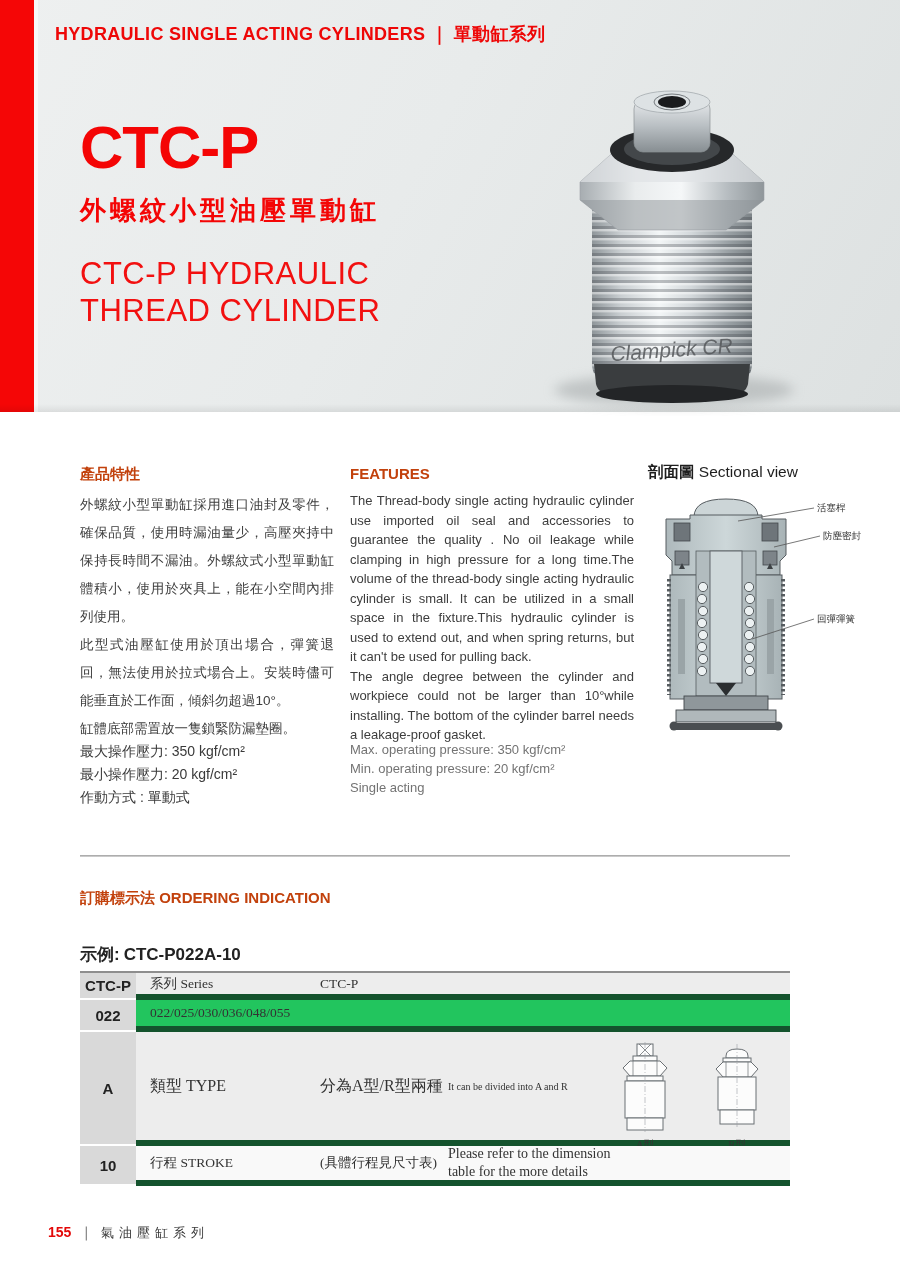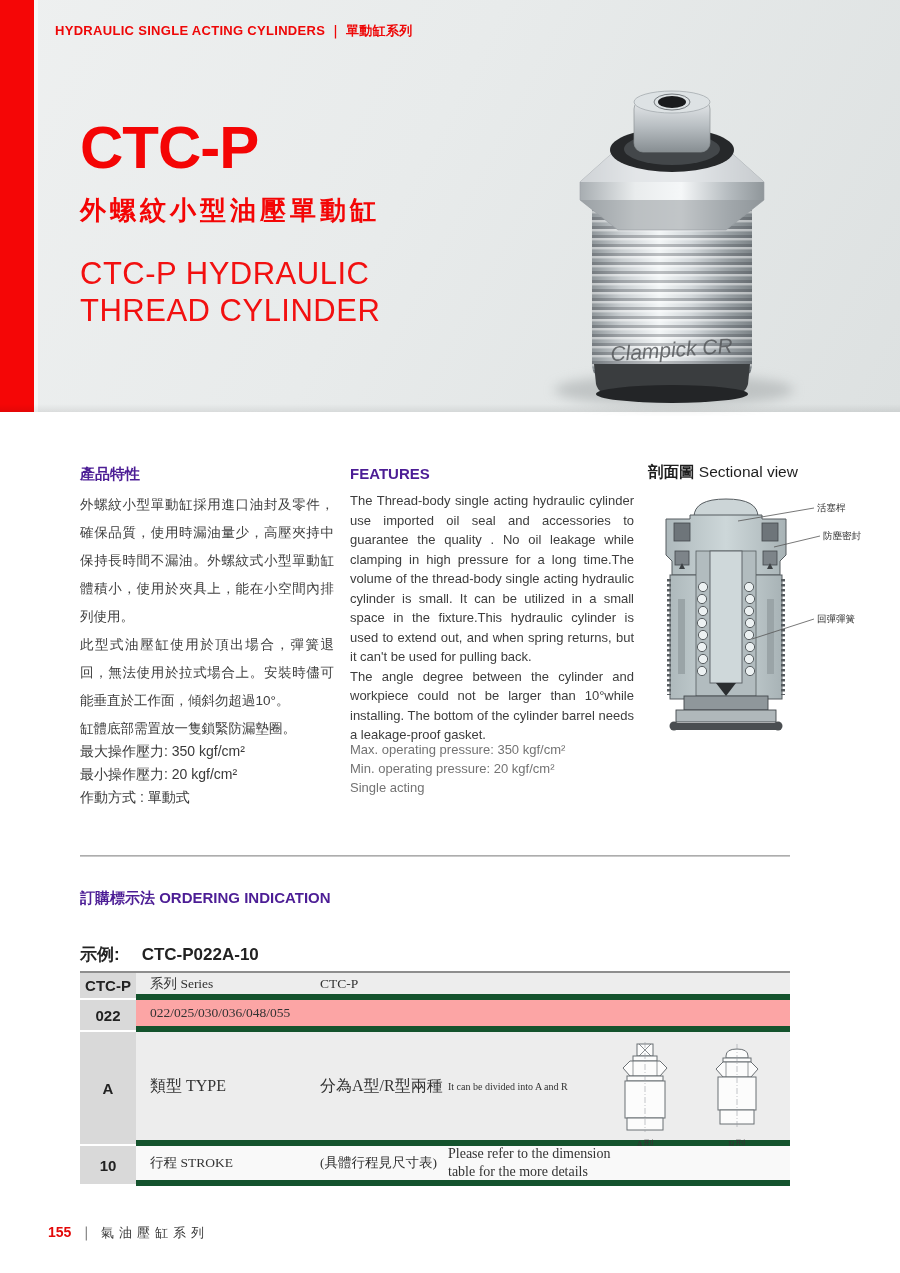--- a/index.html
+++ b/index.html
@@ -17,61 +17,61 @@
     background:linear-gradient(118deg,#eef0f0 0%,#e8ebeb 45%,#dde1e1 100%);
   }
   .banner::after{
     content:""; position:absolute; left:0; bottom:0; width:100%; height:8px;
     background:linear-gradient(180deg,rgba(0,0,0,0) 0%,rgba(0,0,0,0.07) 100%);
   }
   .red-bar { position:absolute; left:0; top:0; width:34px; height:412px; background:#f50606; }
   .red-bar::after{ content:""; position:absolute; right:-4px; top:0; width:4px; height:100%; background:rgba(255,255,255,0.55); }
   .page-header {
     position:absolute; left:55px; top:22px; color:#ee0707; font-weight:bold;
-    font-size:13px; letter-spacing:0.3px;
+    font-size:18px; letter-spacing:0.3px;
   }
   .model-name {
     position:absolute; left:80px; top:118px; color:#f40505; font-weight:800;
     font-size:60px; letter-spacing:-1px; line-height:1;
   }
   .model-sub-cn {
     position:absolute; left:80px; top:193px; color:#f40505; font-size:26px;
     letter-spacing:4px; font-weight:600;
   }
   .model-title-en {
     position:absolute; left:80px; top:255px; color:#f21010; font-size:31px;
     font-weight:400; line-height:37px; letter-spacing:0.5px;
   }
 
   
-  .sec-head-red { color:#4c1d95; font-weight:bold; font-size:15px; }
+  .sec-head-red { color:#c2410c; font-weight:bold; font-size:15px; }
 
   
   .cn-col { left:80px; top:491px; width:254px; font-size:13.5px; line-height:28px; color:#3d3d3d; text-align:justify; }
   .en-col { left:350px; top:491px; width:284px; font-size:13px; line-height:19.5px; color:#3d3d3d; text-align:justify; }
 
   .spec-cn { left:80px; top:740px; font-size:14px; line-height:23px; color:#3a3a3a; }
   .spec-en { left:350px; top:740px; font-size:13px; line-height:19px; color:#737373; }
 
   .divider { left:80px; top:855px; width:710px; height:2px; background:linear-gradient(180deg,#9f9f9f,#d8d8d8); }
 
   
   .order-head { left:80px; top:889px; }
   .order-example { left:80px; top:943px; font-size:17px; font-weight:bold; color:#222; }
-  .order-example .ex-val { margin-left:22px; }
+  .order-example .ex-val { margin-left:4px; }
 
   .order-table { left:80px; top:971px; width:710px; border-top:2px solid #8e8e8e; }
   .o-row { display:flex; align-items:stretch; }
   .code-cell {
     width:56px; background:#d9d9d9; display:flex; align-items:center; justify-content:center;
     font-weight:bold; font-size:15px; color:#222; border-bottom:2px solid #ffffff;
   }
   .row-body { flex:1; position:relative; border-bottom:6px solid #14532d;font-family:Liberation Serif, serif; }
   .r1 .row-body { background:#ededed; height:27px; }
-  .r2 .row-body { background:#fca5a5; height:32px; }
+  .r2 .row-body { background:#22c55e; height:32px; }
   .r3 .row-body { background:#ededed; height:114px; }
   .r4 .row-body { background:#f9f9f9; height:40px; }
   .r1,.r2,.r4 { font-size:13.5px; }
   .cell { position:absolute; top:50%; transform:translateY(-50%); white-space:nowrap; color:#333; }
   .cell.lbl { left:14px; }
   .cell.cn  { left:184px; }
   .cell.en  { left:312px; white-space:normal; width:180px; line-height:17px; font-size:10px; }
   .r4 .cell.en { font-size:14px; line-height:18px; width:190px; }
 
   .type-diagrams { position:absolute; right:6px; top:10px; width:178px; height:100px; }

